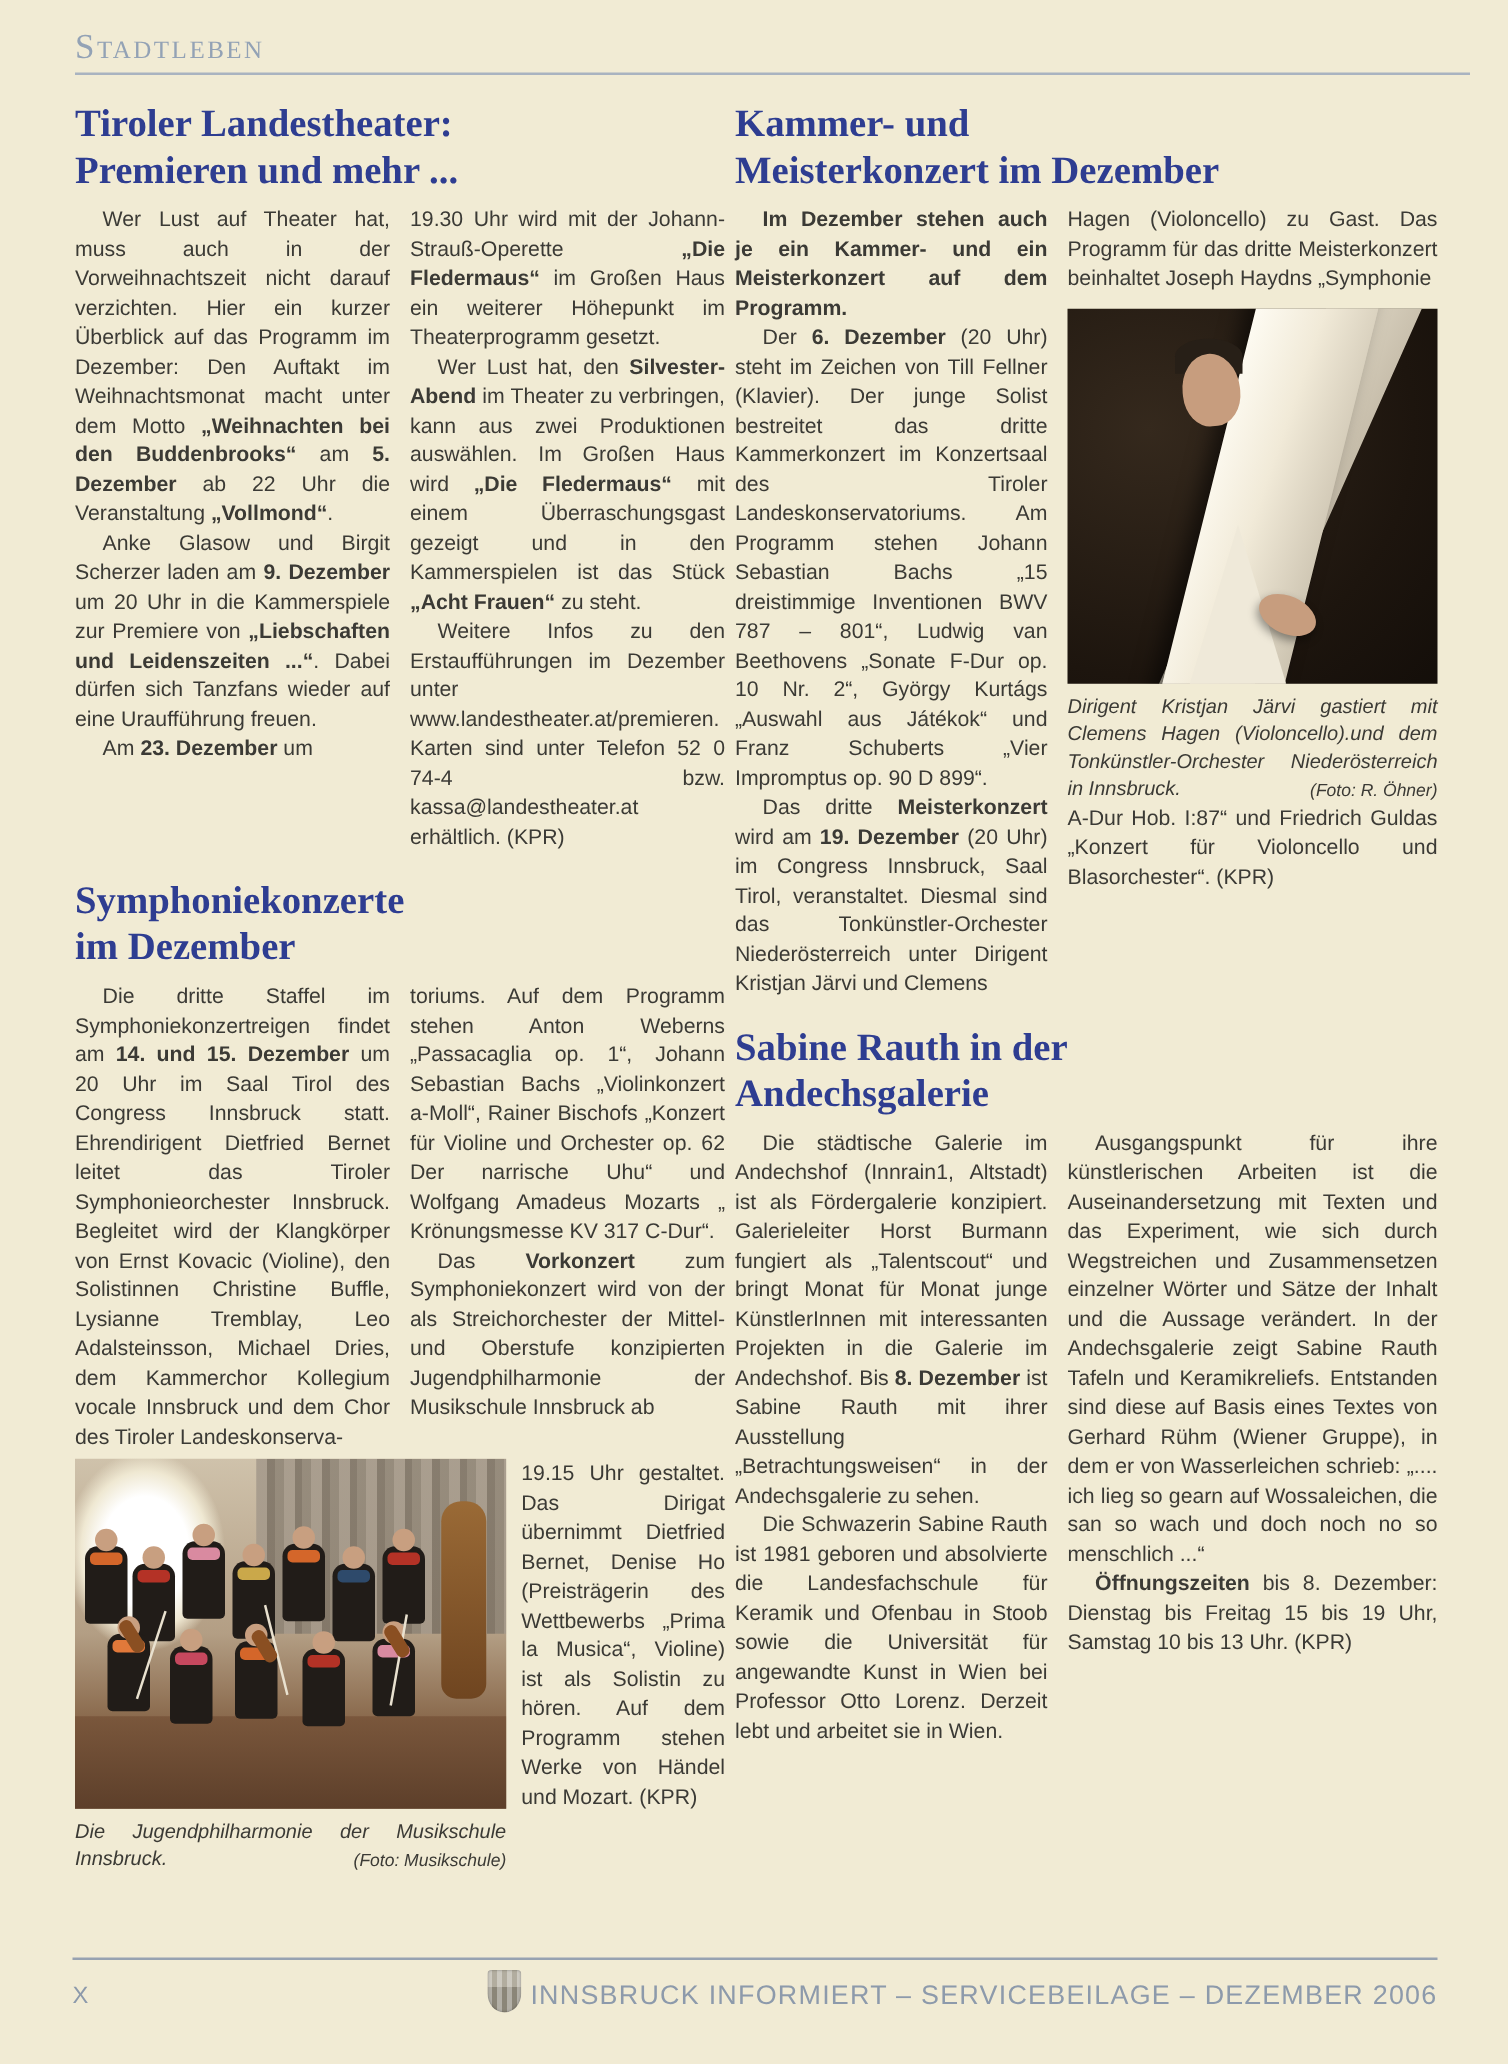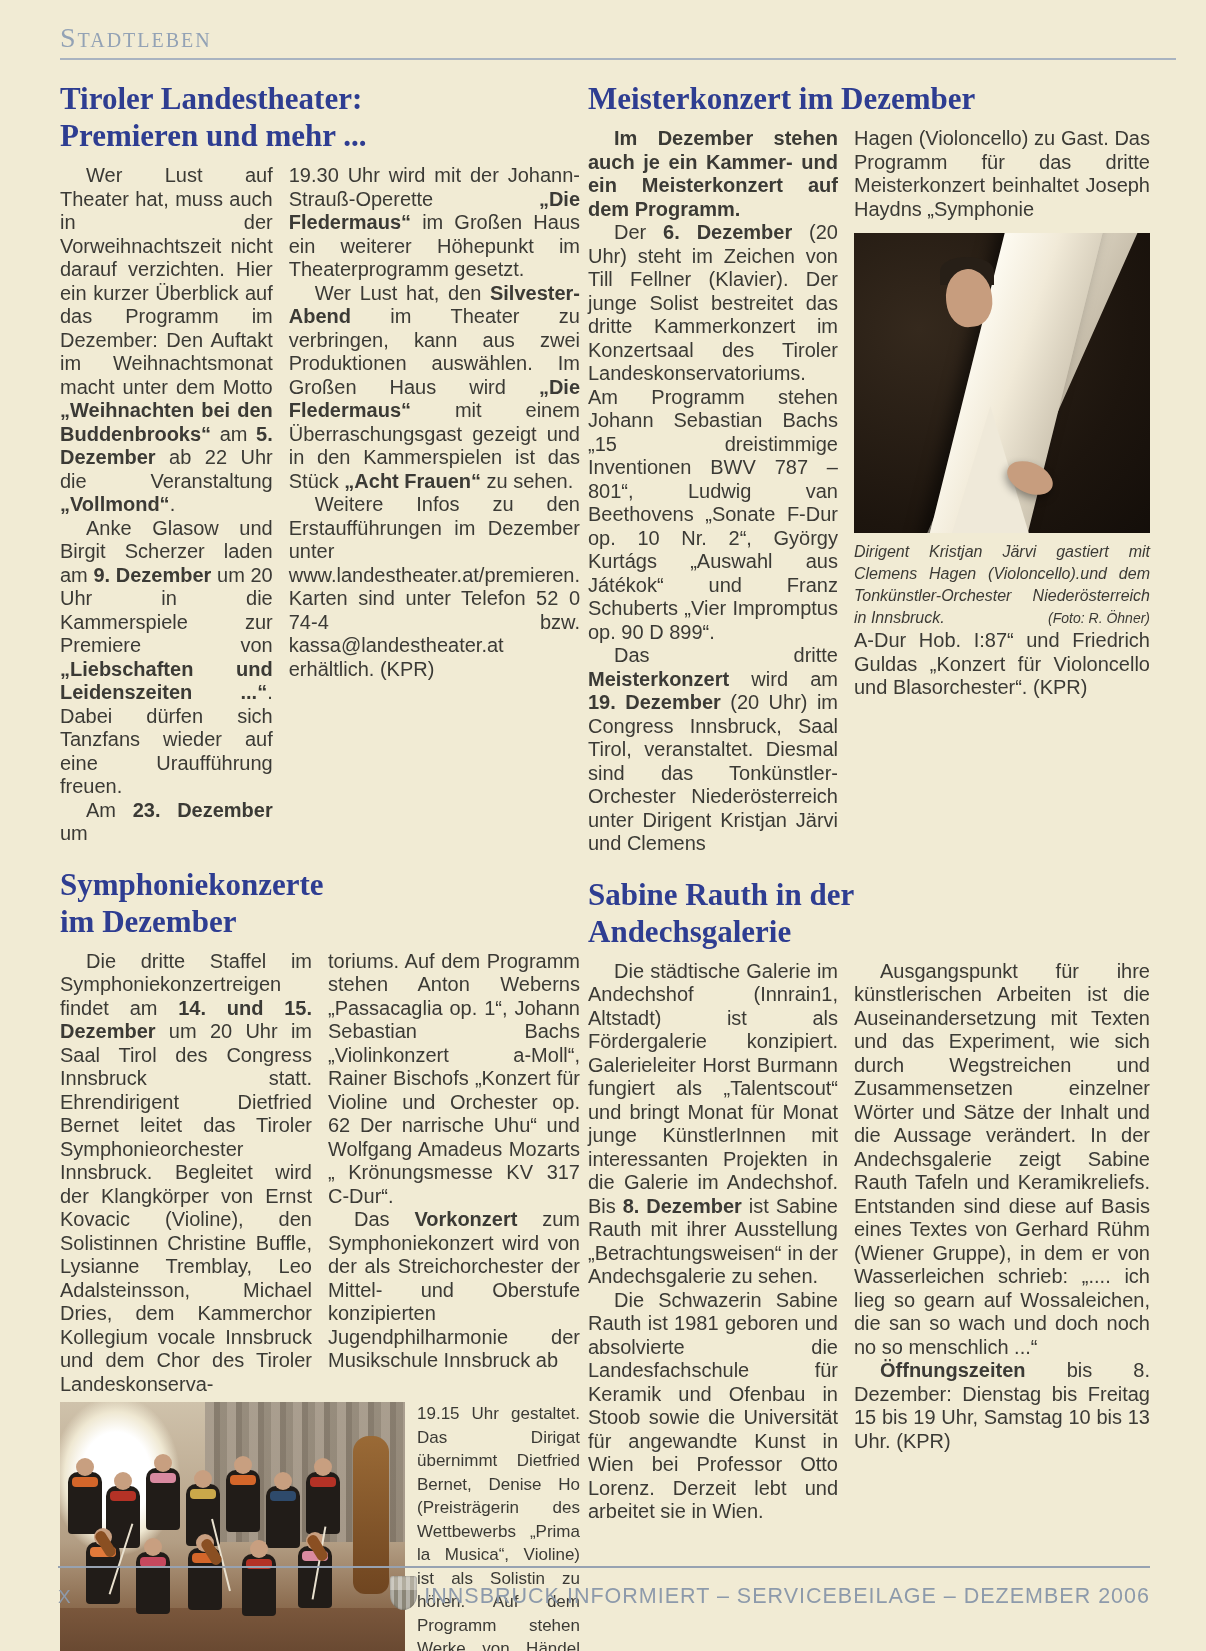--- a/index.html
+++ b/index.html
@@ -21,21 +21,21 @@
   .title{
     font-family:"Liberation Serif",serif;font-weight:bold;color:#2e3d91;
     font-size:31px;line-height:37px;margin:10px 0 10px;
   }
   .title .tl{display:block;}
   .title.gap-top{margin-top:20px;}
   
   .cols2{display:grid;grid-template-columns:1fr 1fr;column-gap:16px;}
   .half-right .cols2{grid-template-columns:250px 296px;}
   .para{
-    margin:0;text-align:justify;font-size:20px;line-height:23.5px;
+    margin:0;text-align:justify;font-size:17px;line-height:23.5px;
     text-indent:1.3em;overflow-wrap:break-word;
   }
   .para.noindent{text-indent:0;}
   .para .b{font-weight:700;}
   
   .caption{
     font-style:italic;font-size:16px;line-height:22px;text-align:justify;
     margin-top:8px;
   }
   .caption .credit{float:right;font-size:14px;}
@@ -111,21 +111,21 @@
           <span class="tl">Premieren und mehr ...</span>
         </h2>
         <div class="cols2">
           <div>
             <p class="para"><span>Wer Lust auf Theater hat, muss auch in der Vorweihnachtszeit nicht darauf verzichten. Hier ein kurzer Überblick auf das Programm im Dezember: Den Auftakt im Weihnachtsmonat macht unter dem Motto </span><span class="b">„Weihnachten bei den Buddenbrooks“</span><span> am </span><span class="b">5. Dezember</span><span> ab 22 Uhr die Veranstaltung </span><span class="b">„Vollmond“</span><span>.</span></p>
             <p class="para"><span>Anke Glasow und Birgit Scherzer laden am </span><span class="b">9. Dezember</span><span> um 20 Uhr in die Kammerspiele zur Premiere von </span><span class="b">„Liebschaften und Leidenszeiten ...“</span><span>. Dabei dürfen sich Tanzfans wieder auf eine Uraufführung freuen.</span></p>
             <p class="para"><span>Am </span><span class="b">23. Dezember</span><span> um</span></p>
           </div>
           <div>
             <p class="para noindent"><span>19.30 Uhr wird mit der Johann-Strauß-Operette </span><span class="b">„Die Fledermaus“</span><span> im Großen Haus ein weiterer Höhepunkt im Theaterprogramm gesetzt.</span></p>
-            <p class="para"><span>Wer Lust hat, den </span><span class="b">Silvester-Abend</span><span> im Theater zu verbringen, kann aus zwei Produktionen auswählen. Im Großen Haus wird </span><span class="b">„Die Fledermaus“</span><span> mit einem Überraschungsgast gezeigt und in den Kammerspielen ist das Stück </span><span class="b">„Acht Frauen“</span><span> zu sehen.</span></p>
+            <p class="para"><span>Wer Lust hat, den </span><span class="b">Silvester-Abend</span><span> im Theater zu verbringen, kann aus zwei Produktionen auswählen. Im Großen Haus wird </span><span class="b">„Die Fledermaus“</span><span> mit einem Überraschungsgast gezeigt und in den Kammerspielen ist das Stück </span><span class="b">„Acht Frauen“</span><span> zu steht.</span></p>
             <p class="para"><span>Weitere Infos zu den Erstaufführungen im Dezember unter www.landestheater.at/premieren. Karten sind unter Telefon 52 0 74-4 bzw. kassa@landestheater.at erhältlich. (KPR)</span></p>
           </div>
         </div>
       </article>
 
       <article>
         <h2 class="title gap-top">
           <span class="tl">Symphoniekonzerte</span>
           <span class="tl">im Dezember</span>
         </h2>
@@ -174,20 +174,21 @@
           </div>
         </div>
       </article>
 
     </div>
 
     <div class="half-right">
 
       <article>
         <h2 class="title">
+          <span class="tl">Kammer- und</span>
           <span class="tl">Meisterkonzert im Dezember</span>
         </h2>
         <div class="cols2">
           <div>
             <p class="para"><span class="b">Im Dezember stehen auch je ein Kammer- und ein Meisterkonzert auf dem Programm.</span></p>
             <p class="para"><span>Der </span><span class="b">6. Dezember</span><span> (20 Uhr) steht im Zeichen von Till Fellner (Klavier). Der junge Solist bestreitet das dritte Kammerkonzert im Konzertsaal des Tiroler Landeskonservatoriums. Am Programm stehen Johann Sebastian Bachs „15 dreistimmige Inventionen BWV 787 – 801“, Ludwig van Beethovens „Sonate F-Dur op. 10 Nr. 2“, György Kurtágs „Auswahl aus Játékok“ und Franz Schuberts „Vier Impromptus op. 90 D 899“.</span></p>
             <p class="para"><span>Das dritte </span><span class="b">Meisterkonzert</span><span> wird am </span><span class="b">19. Dezember</span><span> (20 Uhr) im Congress Innsbruck, Saal Tirol, veranstaltet. Diesmal sind das Tonkünstler-Orchester Niederösterreich unter Dirigent Kristjan Järvi und Clemens</span></p>
           </div>
           <div>
             <p class="para noindent"><span>Hagen (Violoncello) zu Gast. Das Programm für das dritte Meisterkonzert beinhaltet Joseph Haydns „Symphonie</span></p>

